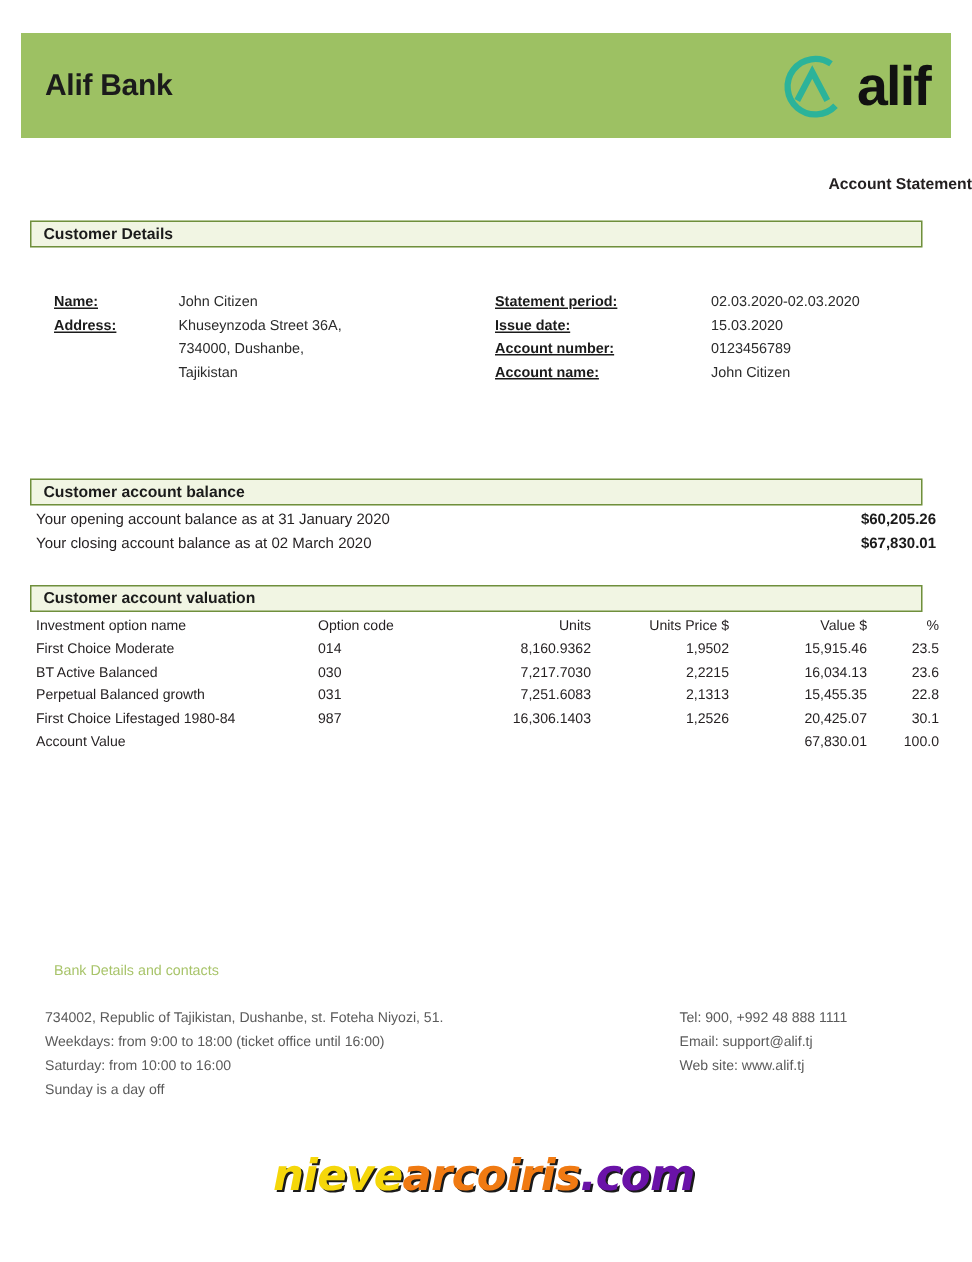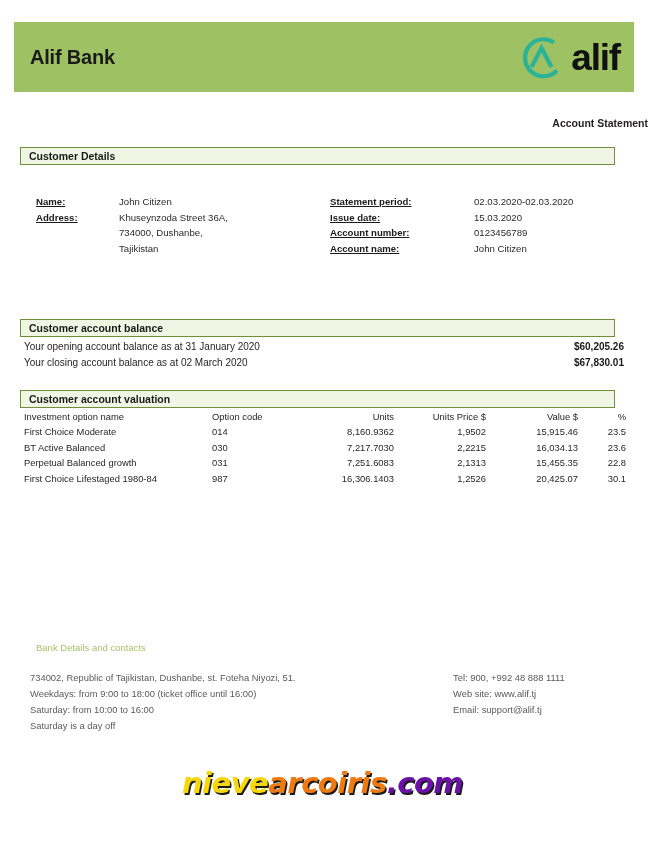--- a/index.html
+++ b/index.html
@@ -331,35 +331,43 @@
         <td class="col-pct">22.8</td>
       </tr>
       <tr>
         <td class="col-name">First Choice Lifestaged 1980-84</td>
         <td class="col-code">987</td>
         <td class="col-units">16,306.1403</td>
         <td class="col-price">1,2526</td>
         <td class="col-value">20,425.07</td>
         <td class="col-pct">30.1</td>
       </tr>
+      <tr>
+        <td class="col-name">Account Value</td>
+        <td class="col-code"></td>
+        <td class="col-units"></td>
+        <td class="col-price"></td>
+        <td class="col-value">67,830.01</td>
+        <td class="col-pct">100.0</td>
+      </tr>
     </tbody>
   </table>
 
   <div class="footer-heading">Bank Details and contacts</div>
 
   <div class="footer-left">
     <div>734002, Republic of Tajikistan, Dushanbe, st. Foteha Niyozi, 51.</div>
     <div>Weekdays: from 9:00 to 18:00 (ticket office until 16:00)</div>
     <div>Saturday: from 10:00 to 16:00</div>
-    <div>Saturday is a day off</div>
+    <div>Sunday is a day off</div>
   </div>
 
   <div class="footer-right">
     <div>Tel:  900, +992 48 888 1111</div>
+    <div>Email: support@alif.tj</div>
     <div>Web site: www.alif.tj</div>
-    <div>Email: support@alif.tj</div>
   </div>
 
   <div class="watermark">
     <span class="wm-a">nieve</span><span class="wm-b">arcoiris</span><span class="wm-c">.com</span>
   </div>
 
 </div>
 
 </body></html>

